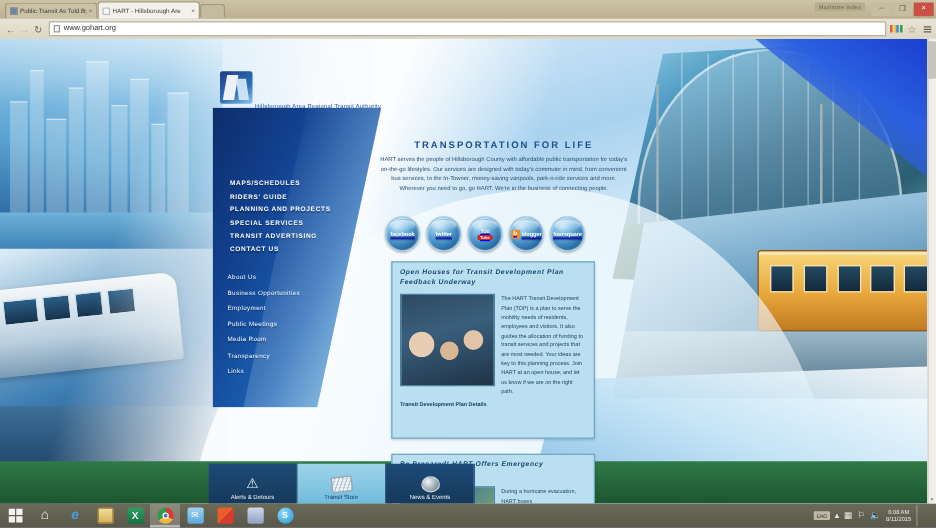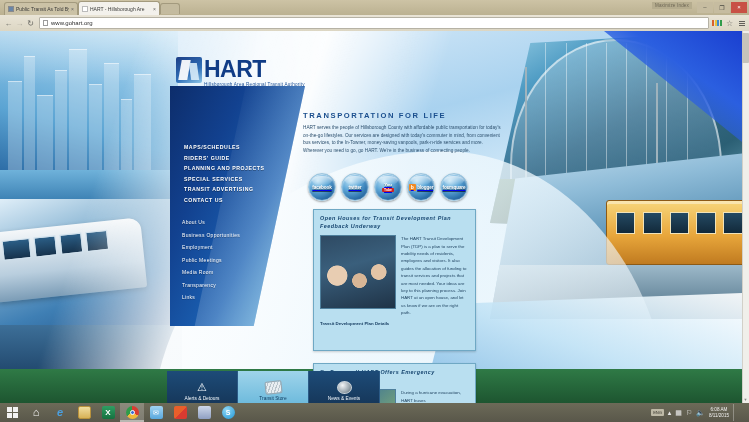--- a/index.html
+++ b/index.html
@@ -287,21 +287,21 @@
     position: absolute; left: 182px; top: 188px; width: 100px;
   }
   #subnav a {
     display: block; color: #fdfdfd; font-size: 5px; text-decoration: none;
     margin-bottom: 6.5px; line-height: 6px; letter-spacing: .3px;
     text-shadow: 0 1px 0 rgba(0,0,0,.3);
   }
 
   
   #headline {
-    position: absolute; left: 303px; top: 80px; width: 200px;
+    position: absolute; left: 303px; top: 80px; width: 200px; text-align: center;
   }
   #headline h1 {
     margin: 0 0 4px; font-size: 7.6px; font-weight: bold;
     color: #1b4f8e; letter-spacing: 1.6px;
   }
   #headline p {
     margin: 0; font-size: 4.7px; line-height: 7.6px; color: #2c4f6d;
   }
 
   
@@ -566,21 +566,20 @@
 
       <div id="navpanel">
         <div class="sheen"></div>
       </div>
 
       <div id="logo">
         <div id="logomark">
           <div class="sail"></div>
             <div class="sail2"></div>
         </div>
-        <div id="logotext">HART</div>
         <div id="logotag">Hillsborough Area Regional Transit Authority</div>
       </div>
 
       <nav id="mainnav">
         <a href="#">MAPS/SCHEDULES</a>
         <a href="#">RIDERS' GUIDE</a>
         <a href="#">PLANNING AND PROJECTS</a>
         <a href="#">SPECIAL SERVICES</a>
         <a href="#">TRANSIT ADVERTISING</a>
         <a href="#">CONTACT US</a>

